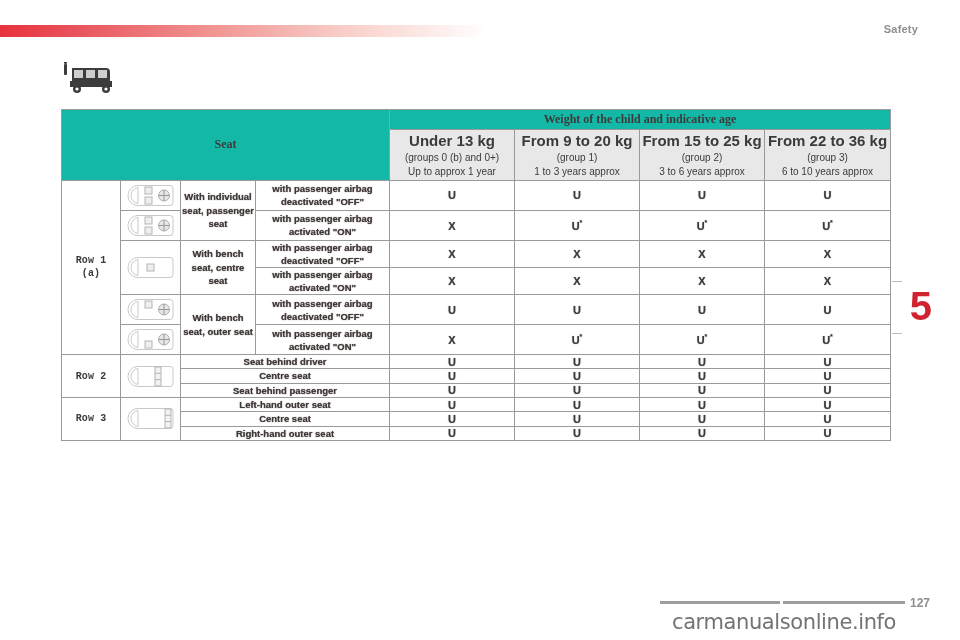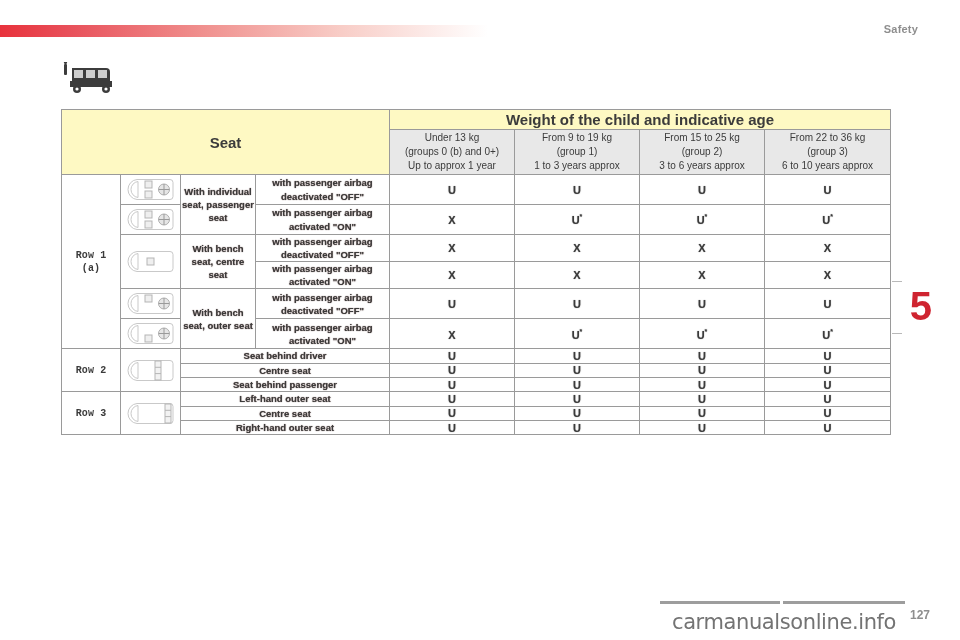--- a/index.html
+++ b/index.html
@@ -60,21 +60,21 @@
     height: 1px;
     background: #b9b9b9;
   }
   .chapter-rule.r1 { top: 281px; }
   .chapter-rule.r2 { top: 333px; }
 
   
   .page-number {
     position: absolute;
     right: 30px;
-    bottom: 18px;
+    bottom: 30px;
     font-size: 12px;
     font-weight: bold;
     color: #8e8e8e;
   }
 
   
   .watermark {
     position: absolute;
     left: 672px;
     bottom: 6px;
@@ -113,35 +113,36 @@
   }
   .tbl td, .tbl th {
     border: 1px solid #9a9a9a;
     padding: 0;
     text-align: center;
     vertical-align: middle;
     color: #3b3b3b;
   }
 
   .hd-grey {
-    background: #fef9c3;
-    font-weight: bold;
-    font-size: 15px;
+    background: #14b8a6;
+    font-weight: bold;
+    font-size: 12px;
     color: #2d2d2d;
+    font-family: Liberation Serif, serif;
   }
   .hd-light {
     background: #e8e8e8;
     color: #2d2d2d;
     padding: 5px 2px 6px 2px;
     line-height: 1.42;
     font-size: 10px;
   }
   .hd-light .big {
-    font-weight: normal;
-    font-size: 10px;
+    font-weight: bold;
+    font-size: 15px;
     display: block;
   }
   .hd-light .sub { display: block; }
 
   .seat-hd { height: 64px; }
 
   
   .rowlabel {
     font-weight: bold;
     font-size: 10px;
@@ -236,21 +237,21 @@
     <td class="hd-grey" colspan="4" style="height:19px">Weight of the child and indicative age</td>
   </tr>
 
   <tr>
     <td class="hd-light">
       <span class="big">Under 13 kg</span>
       <span class="sub">(groups 0 (b) and 0+)</span>
       <span class="sub">Up to approx 1 year</span>
     </td>
     <td class="hd-light">
-      <span class="big">From 9 to 19 kg</span>
+      <span class="big">From 9 to 20 kg</span>
       <span class="sub">(group 1)</span>
       <span class="sub">1 to 3 years approx</span>
     </td>
     <td class="hd-light">
       <span class="big">From 15 to 25 kg</span>
       <span class="sub">(group 2)</span>
       <span class="sub">3 to 6 years approx</span>
     </td>
     <td class="hd-light">
       <span class="big">From 22 to 36 kg</span>

